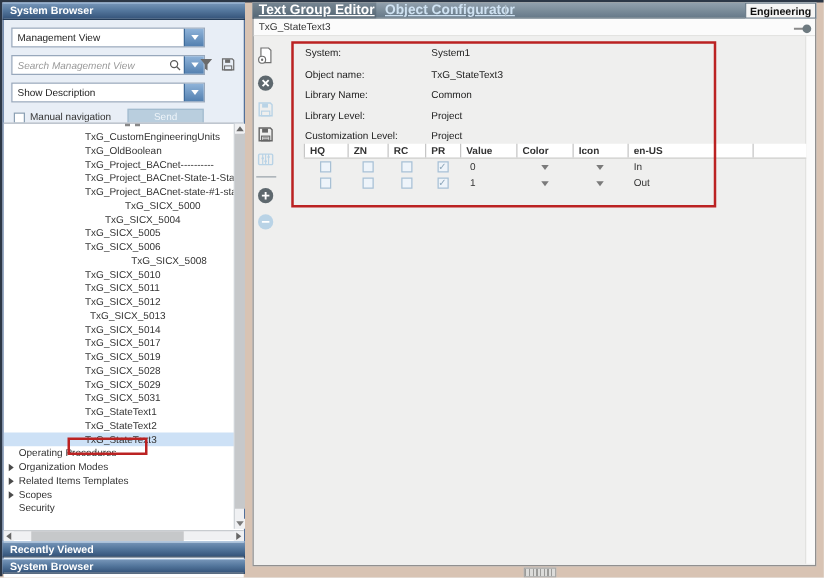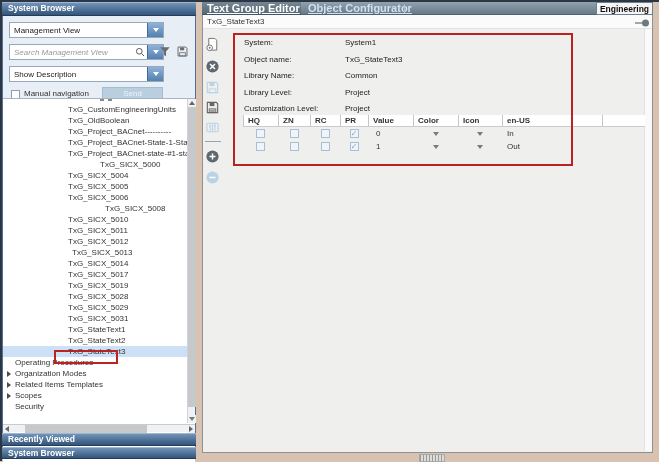--- a/index.html
+++ b/index.html
@@ -115,21 +115,21 @@
 <div class="abs send-btn" style="left:102px;top:87px;width:61px;height:14px;">Send</div>
 
 <div class="abs tree" id="tree">
     <div style="height: 5px;"></div>
     <div class="tree-row" style="padding-left: 65px;"><span>TxG_CustomEngineeringUnits</span></div>
     <div class="tree-row" style="padding-left: 65px;"><span>TxG_OldBoolean</span></div>
     <div class="tree-row" style="padding-left: 65px;"><span>TxG_Project_BACnet----------</span></div>
     <div class="tree-row" style="padding-left: 65px;"><span>TxG_Project_BACnet-State-1-State-2</span></div>
     <div class="tree-row" style="padding-left: 65px;"><span>TxG_Project_BACnet-state-#1-state-#</span></div>
     <div class="tree-row" style="padding-left: 65px; margin-left: 32px;"><span>TxG_SICX_5000</span></div>
-    <div class="tree-row" style="padding-left: 65px;"><span>TxG_SICX_5004</span></div>
+    <div class="tree-row" style="padding-left: 65px; margin-left: 16px;"><span>TxG_SICX_5004</span></div>
     <div class="tree-row" style="padding-left: 65px;"><span>TxG_SICX_5005</span></div>
     <div class="tree-row" style="padding-left: 65px;"><span>TxG_SICX_5006</span></div>
     <div class="tree-row" style="padding-left: 102px;"><span>TxG_SICX_5008</span></div>
     <div class="tree-row" style="padding-left: 65px;"><span>TxG_SICX_5010</span></div>
     <div class="tree-row" style="padding-left: 65px;"><span>TxG_SICX_5011</span></div>
     <div class="tree-row" style="padding-left: 65px;"><span>TxG_SICX_5012</span></div>
     <div class="tree-row" style="padding-left: 69px;"><span>TxG_SICX_5013</span></div>
     <div class="tree-row" style="padding-left: 65px;"><span>TxG_SICX_5014</span></div>
     <div class="tree-row" style="padding-left: 65px;"><span>TxG_SICX_5017</span></div>
     <div class="tree-row" style="padding-left: 65px;"><span>TxG_SICX_5019</span></div>

